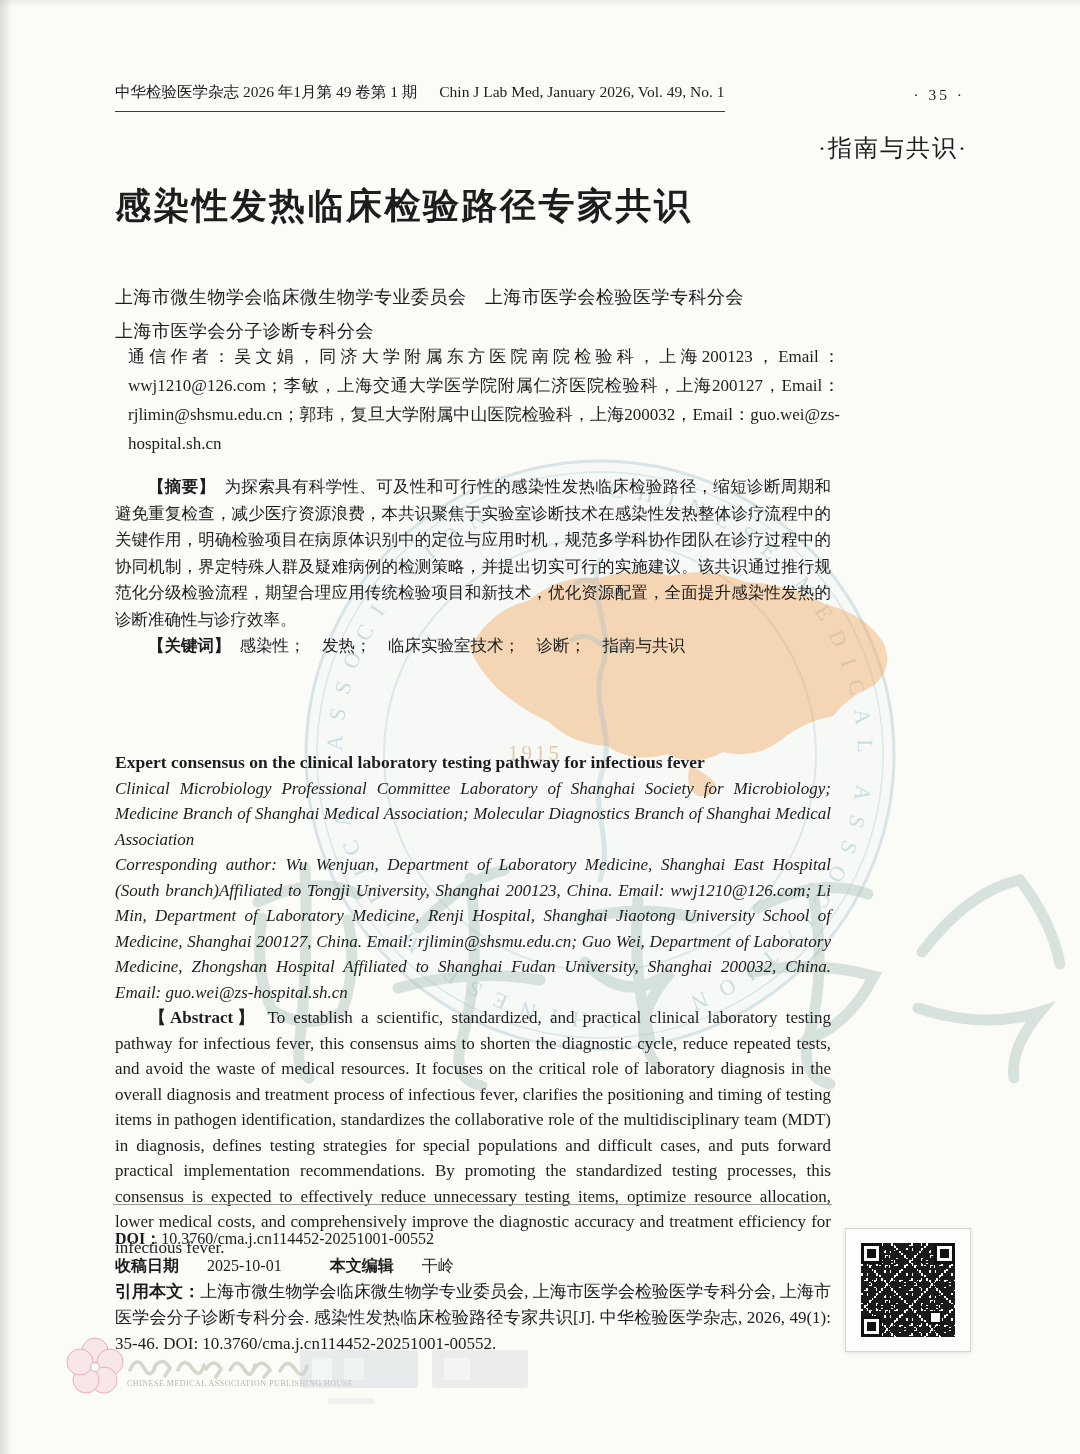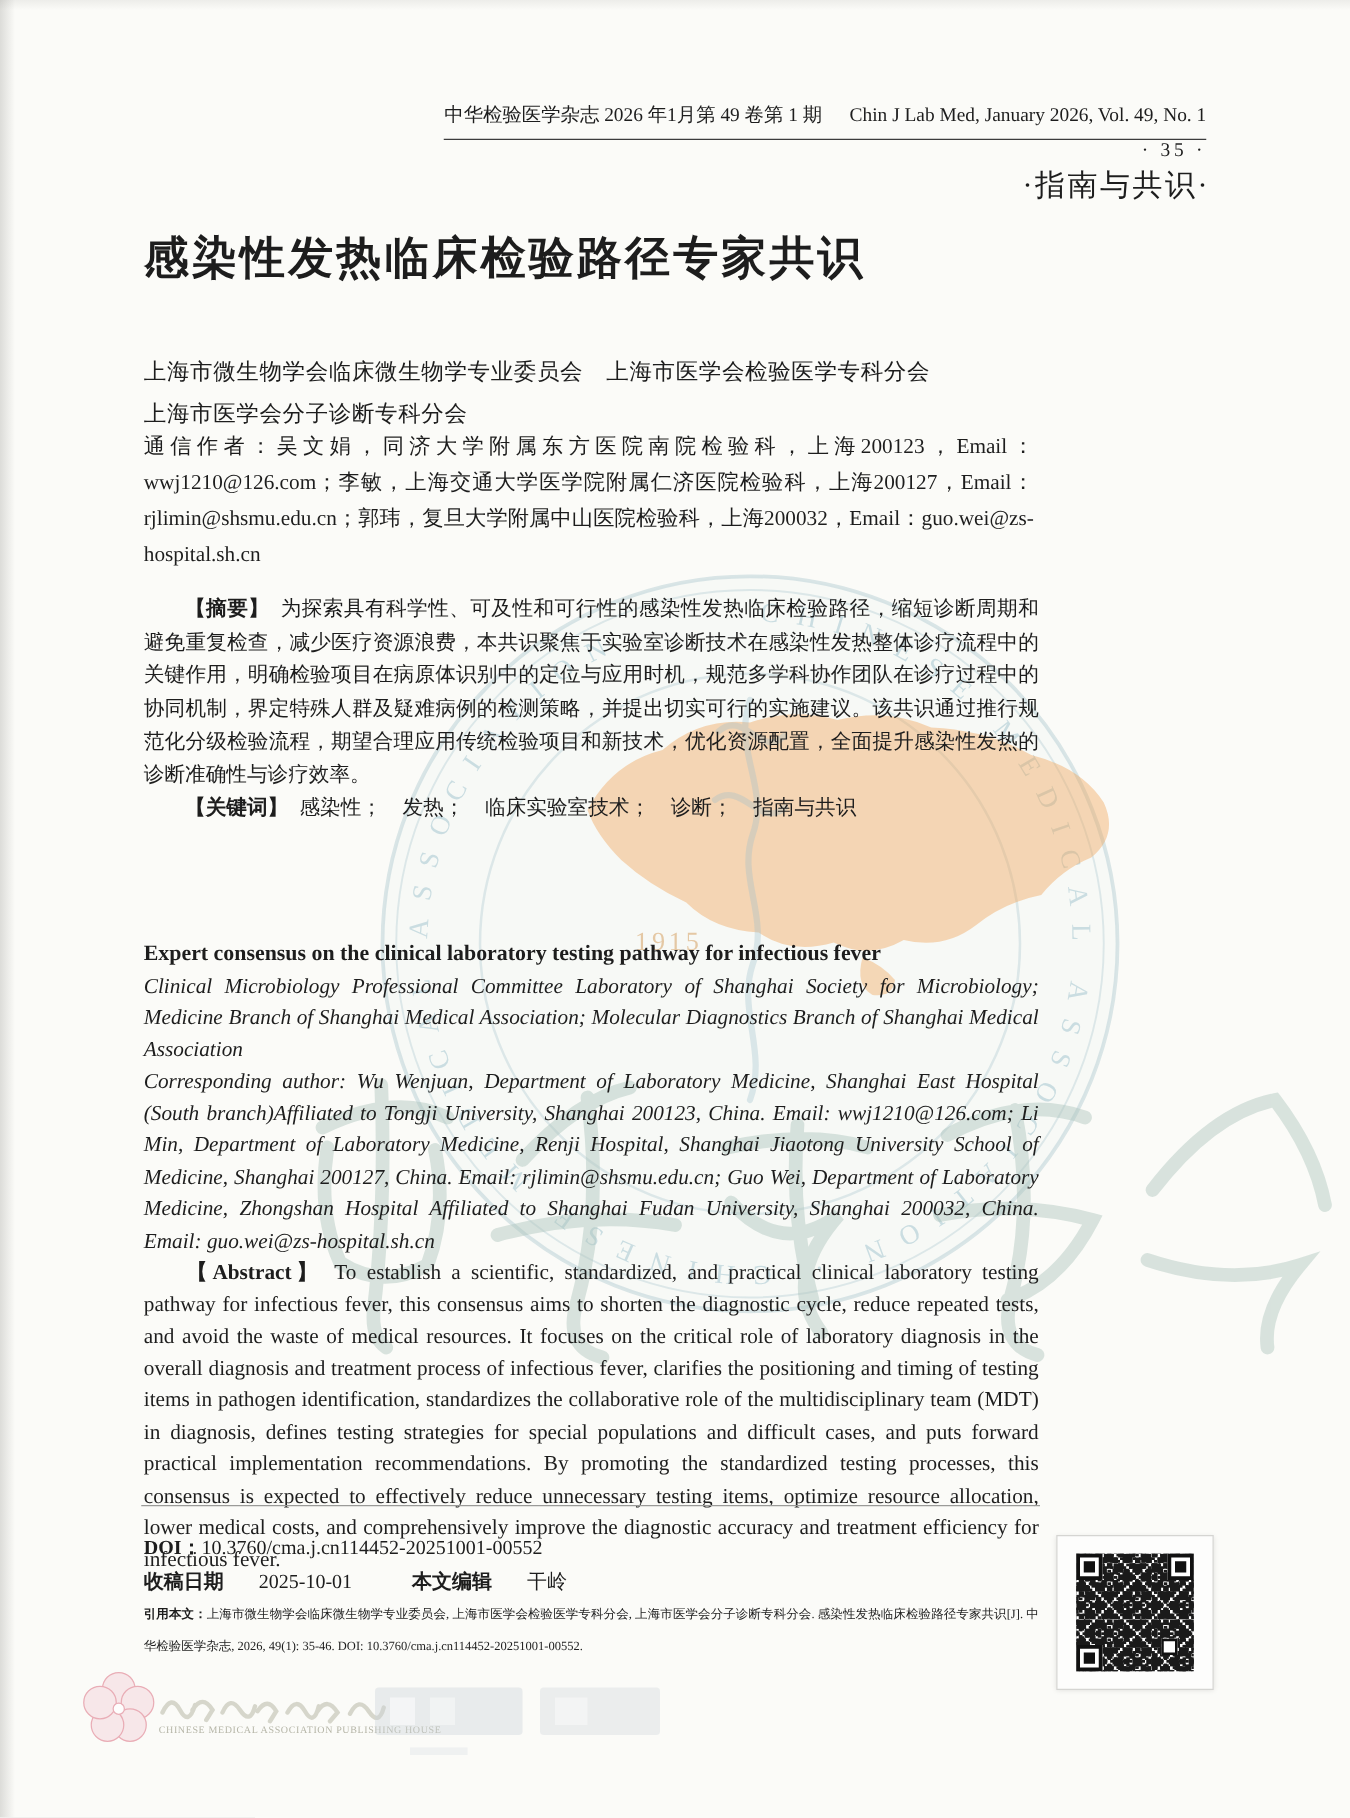--- a/index.html
+++ b/index.html
@@ -3,52 +3,52 @@
 <meta charset="utf-8">
 <style>
   html,body{margin:0;padding:0;background:#e9e9e7;}
   .page{position:relative;width:1080px;height:1454px;background:#fbfbf8;overflow:hidden;
         font-family:"Liberation Serif","DejaVu Serif",serif;color:#1d1d1d;}
   .page::before{content:"";position:absolute;left:0;top:0;bottom:0;width:12px;z-index:3;pointer-events:none;
         background:linear-gradient(90deg,rgba(110,110,105,.22),rgba(110,110,105,0));}
   .page::after{content:"";position:absolute;left:0;top:0;right:0;height:8px;z-index:3;pointer-events:none;
         background:linear-gradient(rgba(110,110,105,.10),rgba(110,110,105,0));}
   .wm{position:absolute;left:0;top:0;z-index:0;}
-  .z{z-index:1;flex-direction:column;}
+  .z{z-index:1;}
 
   .header{position:absolute;left:115px;top:82px;width:850px;display:flex;justify-content:space-between;
           align-items:flex-end;font-size:15.5px;}
   .jline{display:inline-block;border-bottom:1px solid #3c3c3c;padding-bottom:8px;white-space:nowrap;}
   .jgap{display:inline-block;width:22px;}
   .pageno{padding-bottom:8px;letter-spacing:3px;white-space:nowrap;text-align:right;}
 
   .section-label{position:absolute;right:112px;top:132px;font-size:24px;font-weight:400;letter-spacing:2px;}
   .title{position:absolute;left:115px;top:182px;margin:0;font-size:36px;font-weight:700;letter-spacing:2.5px;}
 
   .affils{position:absolute;left:115px;top:280px;font-size:18px;line-height:34px;letter-spacing:.5px;}
-  .authors{position:absolute;left:115px;top:342px;width:712px;margin:0;font-size:17px;line-height:29px;text-align:justify;}
+  .authors{position:absolute;left:128px;top:342px;width:712px;margin:0;font-size:17px;line-height:29px;text-align:justify;}
 
   .cnblock{position:absolute;left:115px;top:474px;width:716px;font-size:16.5px;line-height:26.5px;}
   .cnblock p{margin:0;text-align:justify;text-indent:2em;}
   .cnblock b{margin-right:.55em;}
 
   .enblock{position:absolute;left:115px;top:750px;width:716px;font-size:17px;line-height:25.5px;}
   .enblock p{margin:0;text-align:justify;}
   .entitle{font-weight:700;font-size:17.5px;}
   .enaffil,.encorr{font-style:italic;}
   .enabstract{text-indent:2em;}
   .enabstract b{margin-right:.55em;font-style:normal;}
 
   .rule{position:absolute;left:113px;top:1204px;width:719px;height:1px;background:#9a9a98;}
 
   .footer{position:absolute;left:115px;top:1226px;width:716px;font-size:16px;line-height:26.5px;}
   .footer p{margin:0;text-align:justify;}
   .recv .sp{margin-left:28px;}
   .recv .ed{margin-left:44px;}
-  .cite{font-size:10px;line-height:26px;}
+  .cite{font-size:17px;line-height:26px;}
 
   .qrcard{position:absolute;left:845px;top:1228px;width:124px;height:122px;background:#fdfdfc;
           border:1px solid #d5d5d2;box-shadow:0 1px 4px rgba(0,0,0,.10);
           display:flex;align-items:center;justify-content:center;}
   .qr{position:relative;width:94px;height:94px;background-color:#fff;
       background-image:
         repeating-conic-gradient(#1a1a1a 0 25%,transparent 0 50%),
         repeating-conic-gradient(transparent 0 25%,#1a1a1a 0 50%),
         repeating-conic-gradient(#1a1a1a 0 25%,#fff 0 50%);
       background-size:15px 15px,9px 9px,5px 5px;

